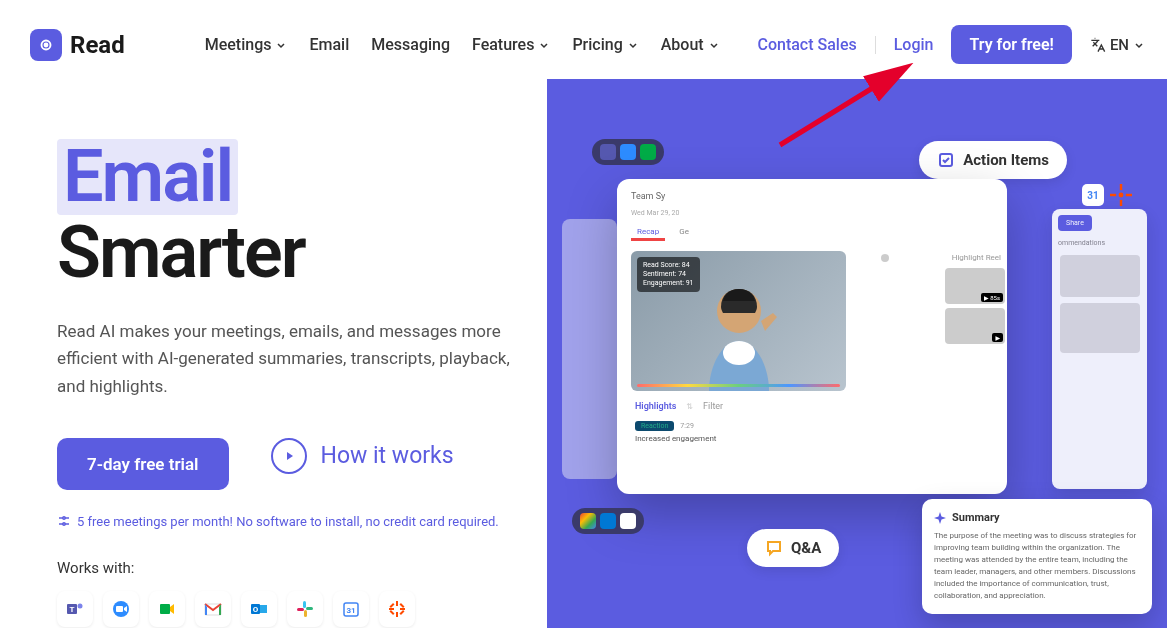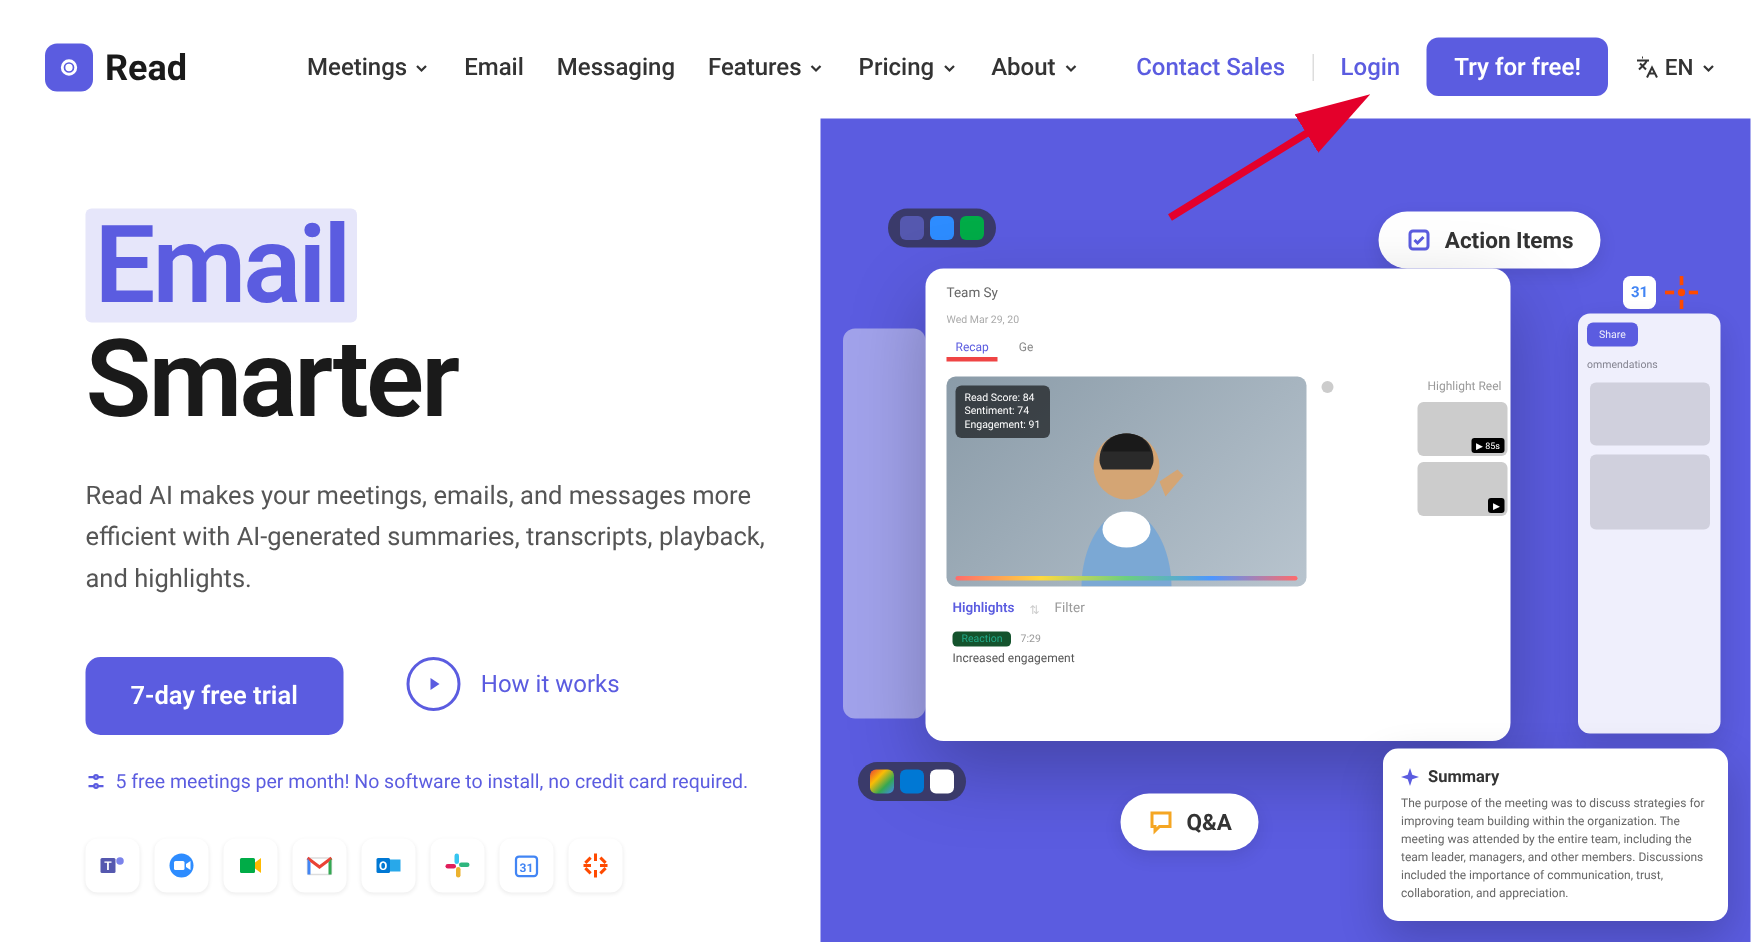--- a/index.html
+++ b/index.html
@@ -18,48 +18,48 @@
 .login{color:#5b5ce0;font-size:16px;font-weight:500;cursor:pointer}
 .try-free{background:#5b5ce0;color:#fff;padding:10px 18px;border-radius:8px;font-size:16px;font-weight:600;cursor:pointer;border:none}
 .lang{display:flex;align-items:center;gap:4px;color:#333;font-size:15px;font-weight:500;cursor:pointer}
 .main{display:flex;padding:0 30px 0 57px}
 .left{flex:0 0 490px;padding-top:50px}
 .headline{font-size:72px;font-weight:600;line-height:1.05;letter-spacing:-2px;color:#1a1a1a;margin-bottom:28px}
 .highlight{background:#e6e6fa;color:#5b5ce0;padding:0 6px;border-radius:4px;display:inline-block}
 .subtitle{font-size:17px;color:#555;line-height:1.6;margin-bottom:38px;max-width:470px}
 .cta-row{display:flex;gap:42px;align-items:flex-start;margin-bottom:24px}
 .trial-btn{background:#5b5ce0;color:#fff;padding:16px 30px;border-radius:10px;font-size:17px;font-weight:600;border:none;cursor:pointer}
-.how-works{display:flex;align-items:center;gap:14px;color:#5b5ce0;font-size:16px;cursor:pointer}
+.how-works{display:flex;align-items:center;gap:14px;color:#5b5ce0;font-size:23px;cursor:pointer}
 .play-icon{width:36px;height:36px;border:2px solid #5b5ce0;border-radius:50%;display:flex;align-items:center;justify-content:center}
 .note{color:#5b5ce0;font-size:13px;margin-bottom:30px;display:flex;align-items:center;gap:6px}
 .works-with{font-size:15px;color:#333;margin-bottom:14px}
 .icon-row{display:flex;gap:10px}
 .app-icon{width:36px;height:36px;border-radius:8px;background:#fff;display:flex;align-items:center;justify-content:center;box-shadow:0 1px 3px rgba(0,0,0,0.08)}
 .right{flex:1;position:relative}
 .purple-bg{background:#5b5ce0;border-radius:0;position:absolute;left:0;top:-10px;width:620px;height:560px;overflow:hidden}
 .badge{background:#fff;border-radius:24px;padding:10px 18px;font-size:15px;font-weight:700;color:#333;display:flex;align-items:center;gap:8px;position:absolute;box-shadow:0 4px 12px rgba(0,0,0,0.1)}
 .badge-icon{width:18px;height:18px}
 .action-items{top:62px;right:100px}
 .qa-badge{bottom:72px;left:200px}
 .app-mockup{position:absolute;top:100px;left:70px;width:390px;height:315px;background:#fff;border-radius:12px;box-shadow:0 20px 50px rgba(0,0,0,0.25);padding:8px;overflow:hidden}
 .mock-header{font-size:9px;color:#666;padding:4px 6px}
 .mock-tabs{display:flex;gap:8px;padding:4px 6px;font-size:8px;color:#888}
 .mock-tab{padding:2px 6px}
 .mock-tab.active{color:#5b5ce0;border-bottom:3px solid #ef4444}
-.video-area{width:240px;height:140px;background:linear-gradient(135deg,#8a9ba8 0%,#b8c4ce 100%);border-radius:6px;margin:6px;position:relative;overflow:hidden}
+.video-area{width:215px;height:140px;background:linear-gradient(135deg,#8a9ba8 0%,#b8c4ce 100%);border-radius:6px;margin:6px;position:relative;overflow:hidden}
 .video-overlay{position:absolute;top:6px;left:6px;background:rgba(0,0,0,0.6);color:#fff;font-size:7px;padding:4px 6px;border-radius:4px;line-height:1.3}
 .person{position:absolute;bottom:0;left:50%;transform:translateX(-50%);width:120px;height:120px}
 .highlights-row{display:flex;align-items:center;gap:10px;padding:4px 10px;font-size:9px;margin-top:4px}
 .highlights-label{color:#5b5ce0;font-weight:600}
 .filter-label{color:#999}
 .reel-label{color:#999;margin-left:auto;font-size:8px}
 .topic-item{padding:6px 10px;font-size:8px}
 .topic-tag{display:inline-block;padding:1px 6px;border-radius:3px;font-size:7px;margin-right:6px}
 .tag-topic{background:#d4f4e8;color:#2a8}
-.tag-reaction{background:#14532d;color:#2a8}
+.tag-reaction{background:#0c4a6e;color:#2a8}
 .topic-text{color:#555;font-size:8px;margin-top:3px}
 .sidebar-mock{position:absolute;top:140px;left:15px;width:55px;height:260px;background:#e8e8f5;border-radius:8px;opacity:0.5}
 .right-panel{position:absolute;top:130px;right:20px;width:95px;height:280px;background:#fff;border-radius:8px;opacity:0.9;box-shadow:0 8px 20px rgba(0,0,0,0.15);overflow:hidden}
 .share-btn{background:#5b5ce0;color:#fff;font-size:7px;padding:4px 8px;border-radius:4px;margin:6px;display:inline-block}
 .thumb{width:80px;height:42px;background:#ddd;border-radius:4px;margin:6px auto}
 .summary-card{position:absolute;bottom:25px;right:15px;width:230px;background:#fff;border-radius:10px;padding:12px;box-shadow:0 12px 30px rgba(0,0,0,0.2)}
 .summary-title{font-size:11px;font-weight:700;color:#333;margin-bottom:6px;display:flex;align-items:center;gap:6px}
 .summary-text{font-size:8px;color:#666;line-height:1.5}
 .icon-pill{background:#3a3a6a;border-radius:20px;padding:5px 8px;display:flex;gap:4px;position:absolute}
 .pill-top{top:60px;left:45px}
@@ -150,20 +150,21 @@
       </div>
     </div>
     <div class="note">
       <svg width="14" height="14" viewBox="0 0 14 14" fill="none" stroke="#5b5ce0" stroke-width="1.5">
           <path d="M2 4h4M8 4h4M2 10h4M8 10h4"></path>
           <circle cx="7" cy="4" r="1.2"></circle>
           <circle cx="7" cy="10" r="1.2"></circle>
         </svg>
       <span>5 free meetings per month! No software to install, no credit card required.</span>
     </div>
+    <div class="works-with">Works with:</div>
     <div class="icon-row">
       <div class="app-icon">
           <svg width="20" height="20" viewBox="0 0 20 20">
             <rect x="2" y="5" width="10" height="10" rx="1" fill="#5558af"></rect>
             <text x="7" y="13" font-size="8" fill="#fff" text-anchor="middle" font-weight="bold">T</text>
             <circle cx="15" cy="7" r="2.5" fill="#7b83eb"></circle>
           </svg>
         </div>
       <div class="app-icon">
           <svg width="20" height="20" viewBox="0 0 20 20">

